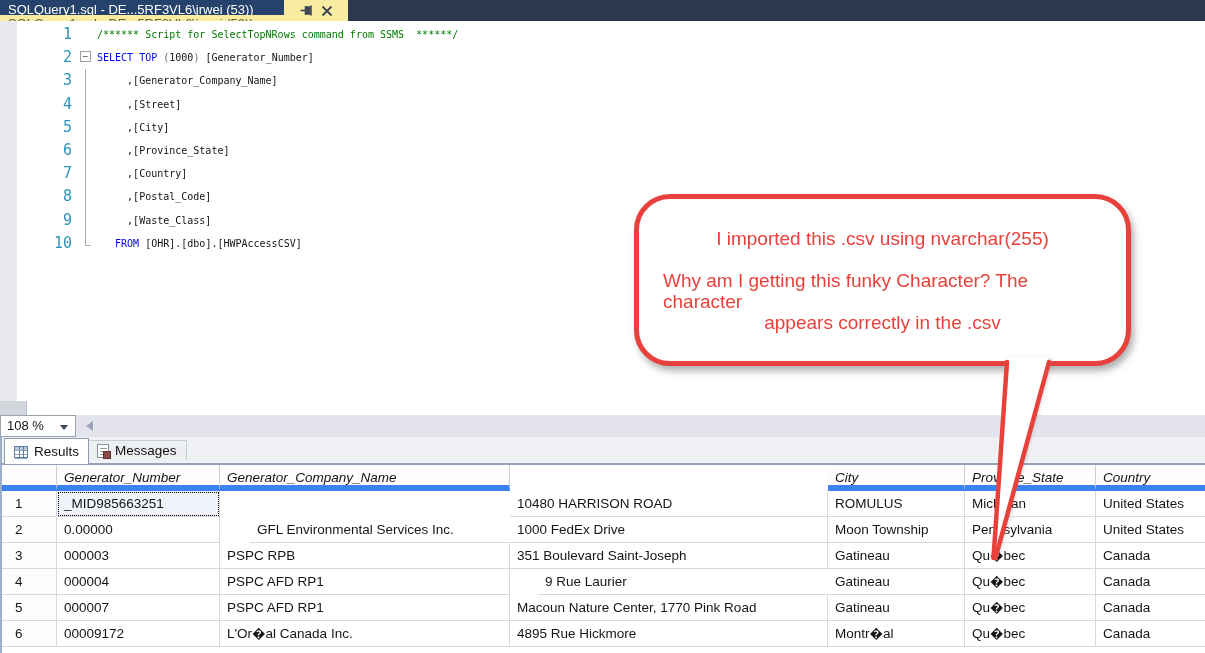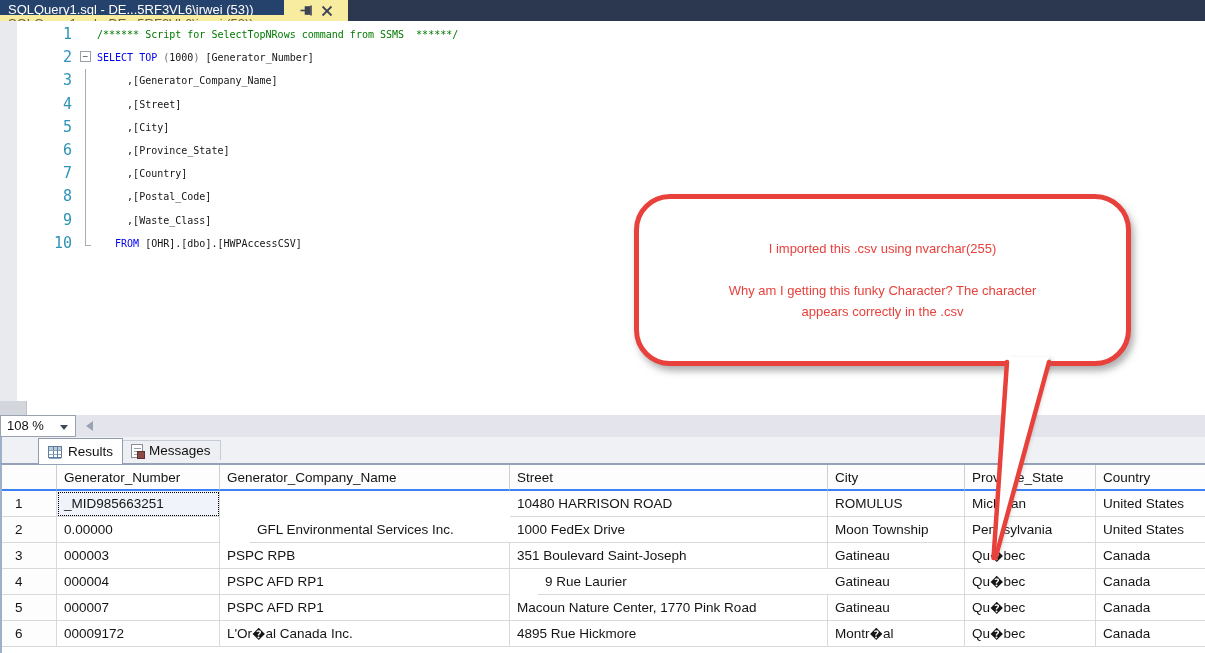--- a/index.html
+++ b/index.html
@@ -47,21 +47,21 @@
                 border-left:4px solid transparent; border-right:4px solid transparent;
                 border-top:5px solid #3c4a5c; }
   .hscroll-left { position:absolute; left:86px; top:6px; width:0; height:0;
                 border-top:5px solid transparent; border-bottom:5px solid transparent;
                 border-right:7px solid #9aa3b5; }
 
   
   .tabsrow { position:absolute; left:0; top:437px; width:1205px; height:26px; background:#f0f1f4;
              border-left:2px solid #9cb0ca; }
   .rtab { position:absolute; top:1px; height:26px; display:flex; align-items:center; gap:6px;
-          font-size:13.5px; color:#111; padding:0 9px;margin-left:34px; }
+          font-size:13.5px; color:#111; padding:0 9px; }
   .rtab.active { left:2px; background:#fff; border:1px solid #919bb0; border-bottom:none; z-index:2; }
   .rtab.inactive { left:86px; background:#edeff2; border-top:1px solid #c6ccd6;
                    border-right:1px solid #c6ccd6; top:3px; height:20px; }
   .icon-grid { width:14px; height:12px; border:1px solid #5f7e9e; background:
       linear-gradient(#b9cbdd, #b9cbdd) 0 0/14px 3px no-repeat, #fff; position:relative; }
   .icon-grid:before { content:""; position:absolute; left:3.5px; top:0; bottom:0; width:1px; background:#5f7e9e; }
   .icon-grid:after  { content:""; position:absolute; left:8px;  top:0; bottom:0; width:1px; background:#5f7e9e;
       box-shadow:0 -3px 0 0 #5f7e9e inset; }
   .icon-grid i { position:absolute; left:0; right:0; top:3px; height:1px; background:#8da6bd; display:block;
       box-shadow:0 4px 0 #8da6bd, 0 8px 0 #8da6bd; }
@@ -72,31 +72,31 @@
       background:#8d4a45; border:1px solid #5d2f2c; }
 
   
   .grid { position:absolute; left:0; top:463px; width:1205px; height:190px; background:#fff;
           border-top:2px solid #94a2b8; border-left:2px solid #9cb0ca;
           font-size:13.5px; color:#151515; }
   .g-row { position:relative; height:26px; width:1300px; }
   .g-cell { position:absolute; top:0; height:26px; line-height:25px; padding-left:7px;
             border-right:1px solid #d9d9d9; border-bottom:1px solid #d9d9d9;
             overflow:hidden; white-space:nowrap; background:#fff; }
-  .g-head .g-cell { border-bottom:2px solid #3b82f6; border-right:1px solid #cfcfcf; background:#fdfdfd; }
+  .g-head .g-cell { border-bottom:6px solid #3b82f6; border-right:1px solid #cfcfcf; background:#fdfdfd;font-style:italic; }
   .g-rowhdr { padding-left:13px; background:#fdfdfd; }
   .g-cell.sel { background:#f0f3f9; outline:1px dotted #000; outline-offset:-2px; }
 
   
   .bubble { position:absolute; left:634px; top:194px; width:497px; height:172px; background:#fff;
             border:5px solid #e8413c; border-radius:36px; z-index:20;
             box-shadow:3px 5px 7px rgba(110,110,110,.55);
             display:flex; flex-direction:column; justify-content:center; align-items:center;
             padding:0 24px; }
-  .bubble .bline { color:#ee4540; font-size:13px; line-height:21px; text-align:left; min-height:21px; }
+  .bubble .bline { color:#ee4540; font-size:19px; line-height:21px; text-align:left; min-height:21px; }
   .tail-svg { position:absolute; left:0; top:0; width:1205px; height:653px; z-index:21; pointer-events:none; }
 </style>
 </head>
 <body>
 
 <div id="stage">
 
   <div class="tabbar">
     <div class="doc-tab">
       <div class="doc-tab-title">SQLQuery1.sql - DE...5RF3VL6\jrwei (53))</div>
@@ -190,21 +190,20 @@
         </span>
       <span>Messages</span>
     </div>
   </div>
 
   <div class="grid" id="results-grid">
       <div class="g-row g-head">
         <div class="g-cell g-rowhdr" style="left: 0px; width: 55px;"></div>
         <div class="g-cell" style="left: 55px; width: 163px;">Generator_Number</div>
         <div class="g-cell" style="left: 218px; width: 290px;">Generator_Company_Name</div>
-        <div class="g-cell" style="left: 508px; width: 318px;">Street</div>
         <div class="g-cell" style="left: 826px; width: 137px;">City</div>
         <div class="g-cell" style="left: 963px; width: 131px;">Province_State</div>
         <div class="g-cell" style="left: 1094px; width: 160px;">Country</div>
       </div>
       <div class="g-row">
         <div class="g-cell g-rowhdr" style="left: 0px; width: 55px;">1</div>
         <div class="g-cell sel" style="left: 55px; width: 163px;">_MID985663251</div>
         <div class="g-cell" style="left: 508px; width: 318px;">10480 HARRISON ROAD</div>
         <div class="g-cell" style="left: 826px; width: 137px;">ROMULUS</div>
         <div class="g-cell" style="left: 963px; width: 131px;">Michigan</div>

